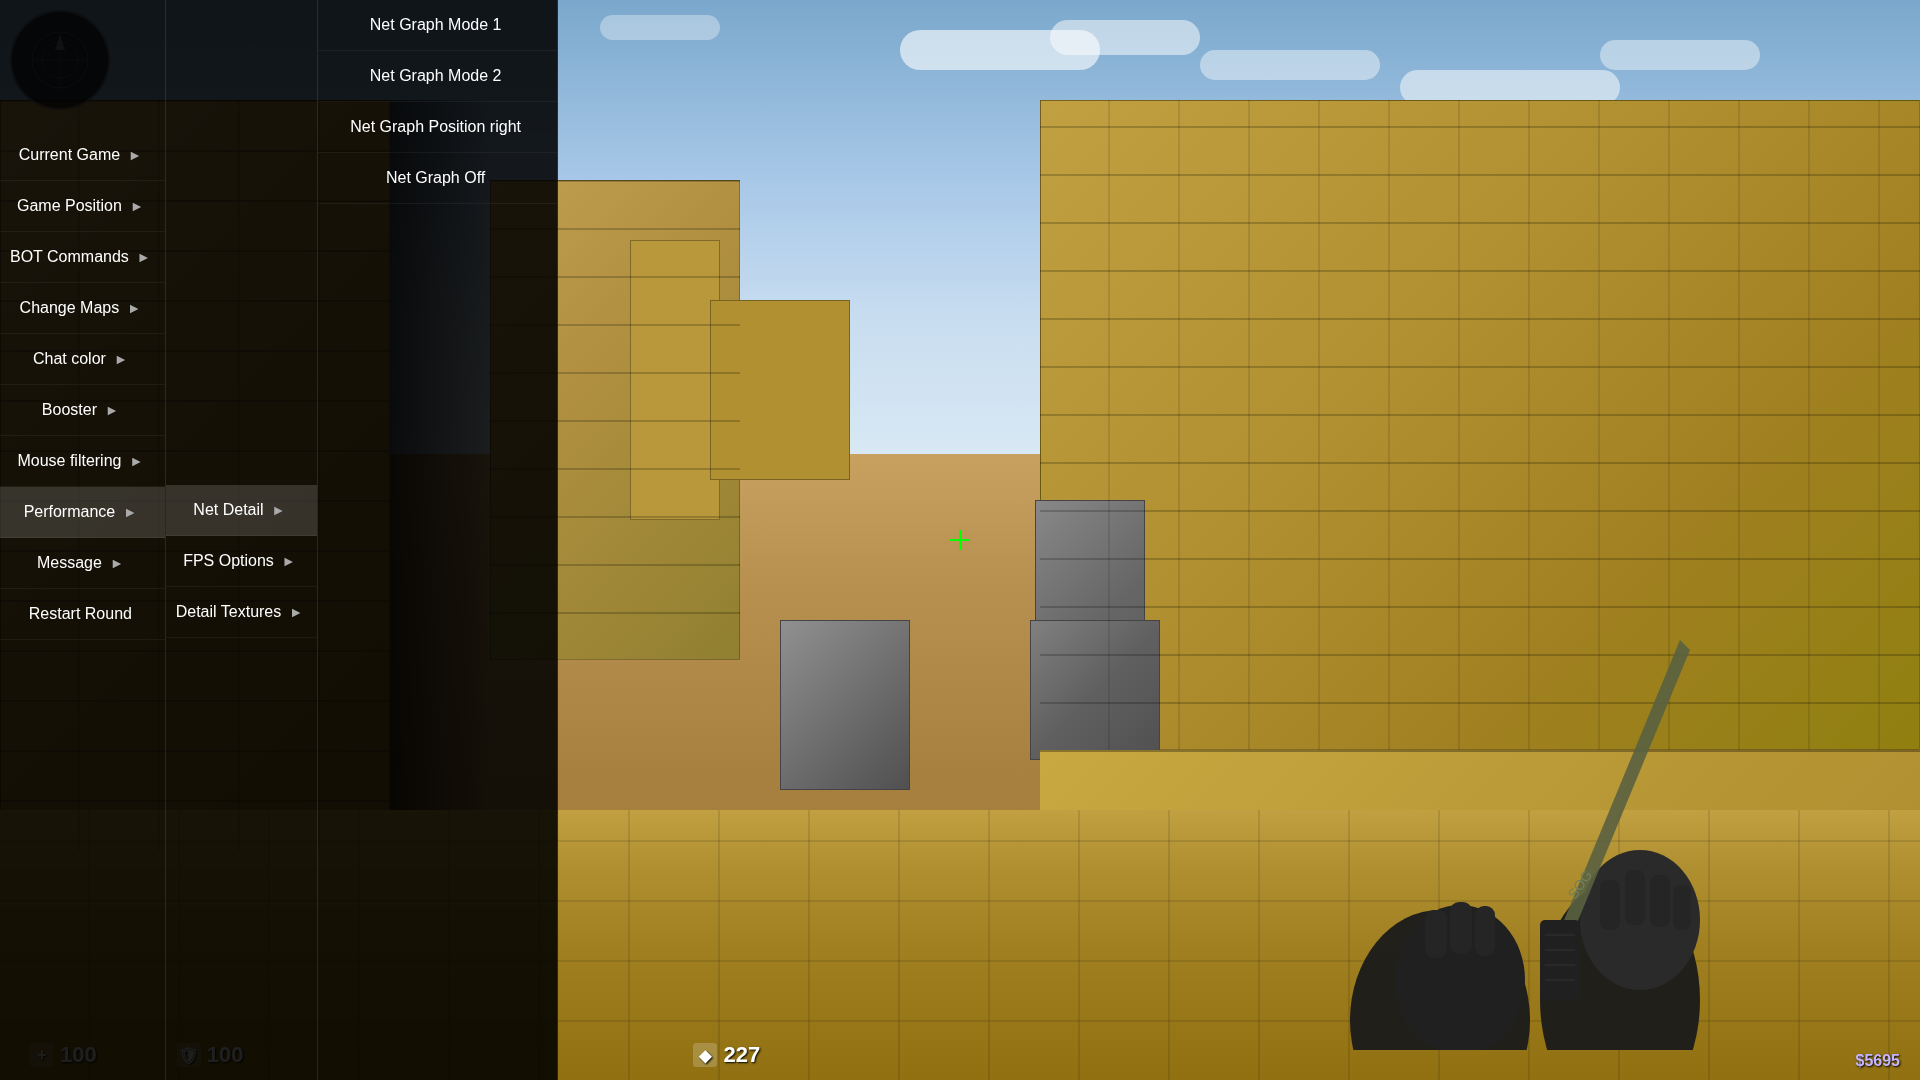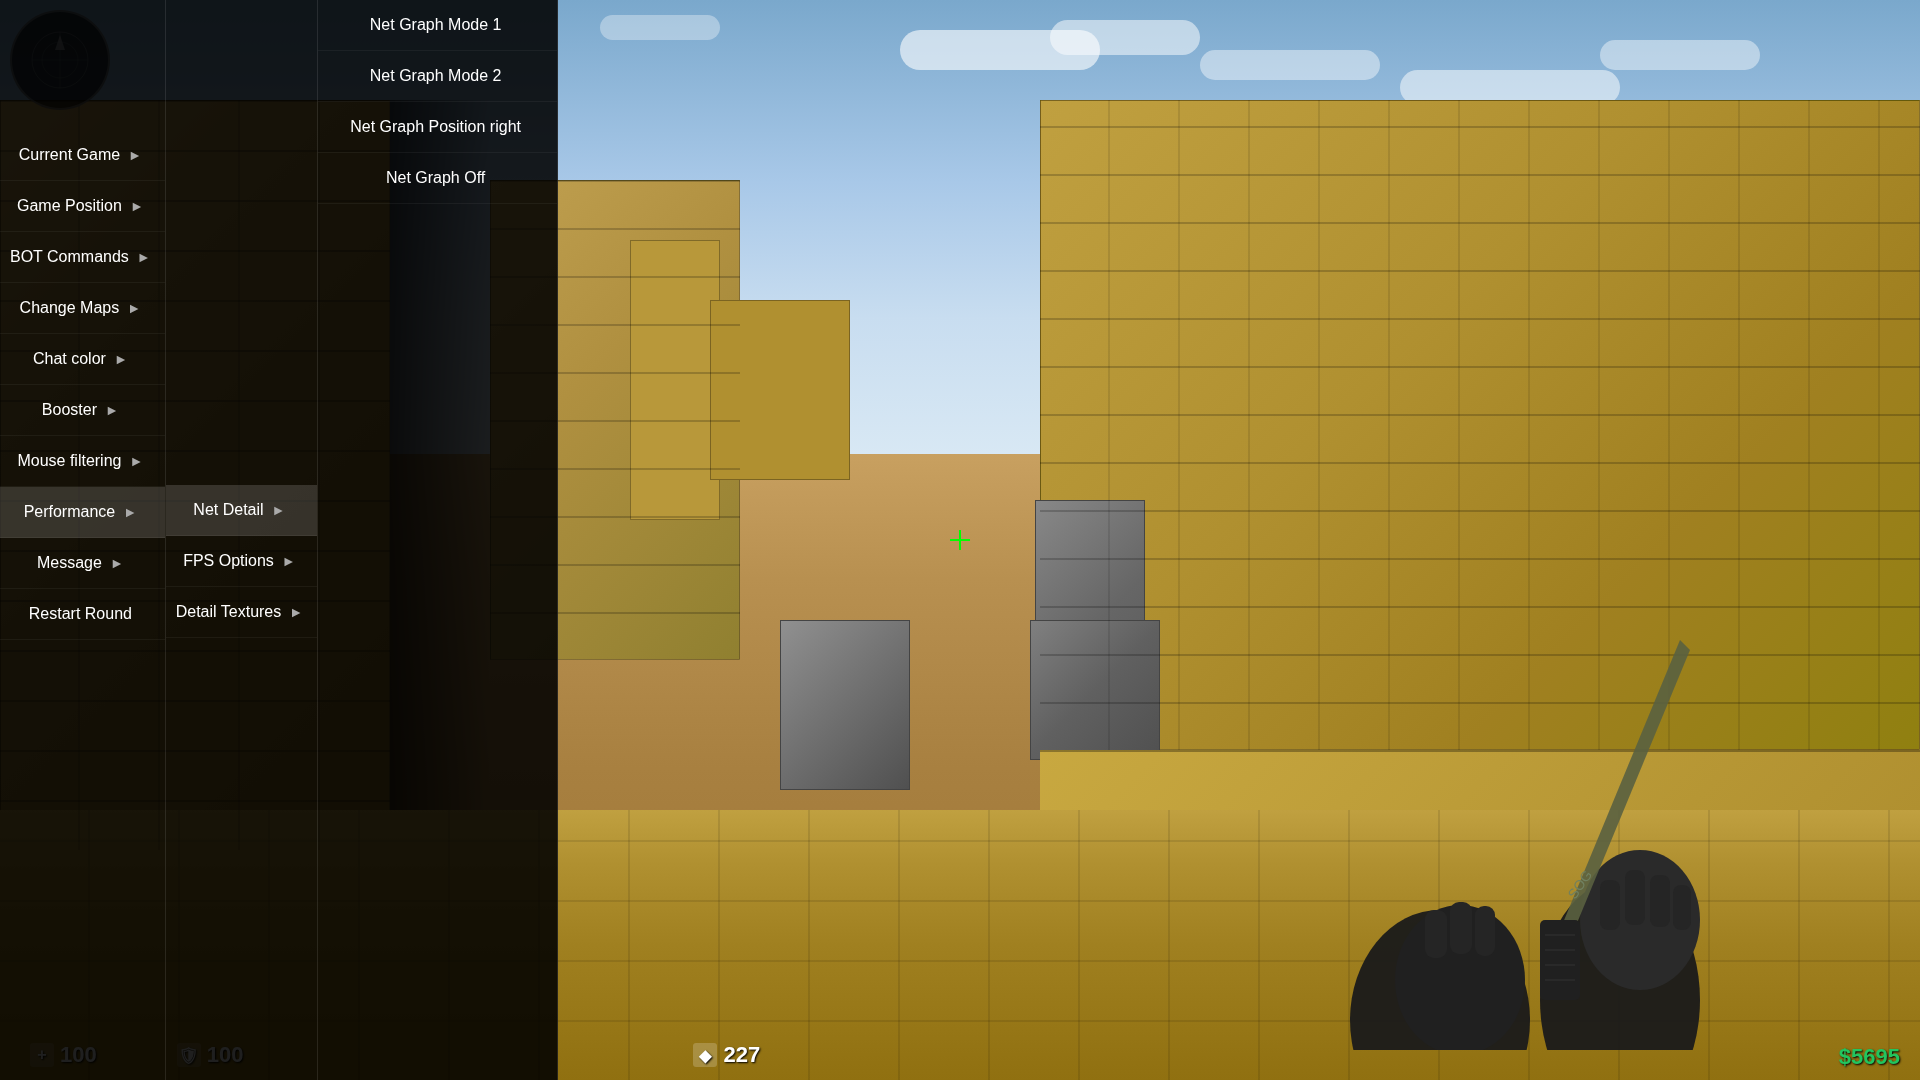--- a/index.html
+++ b/index.html
@@ -125,22 +125,22 @@
       display: flex;
       align-items: center;
       justify-content: center;
       font-size: 16px;
     }
 
     .hud-money {
       position: absolute;
       right: 20px;
       bottom: 10px;
-      color: #22c55e;
-      font-size: 22px;
+      color: #c4b5fd;
+      font-size: 16px;
       font-weight: bold;
       text-shadow: 1px 1px 2px #000;
     }
 
     
     #menu-overlay {
       position: absolute;
       top: 0;
       left: 0;
       height: 1080px;

